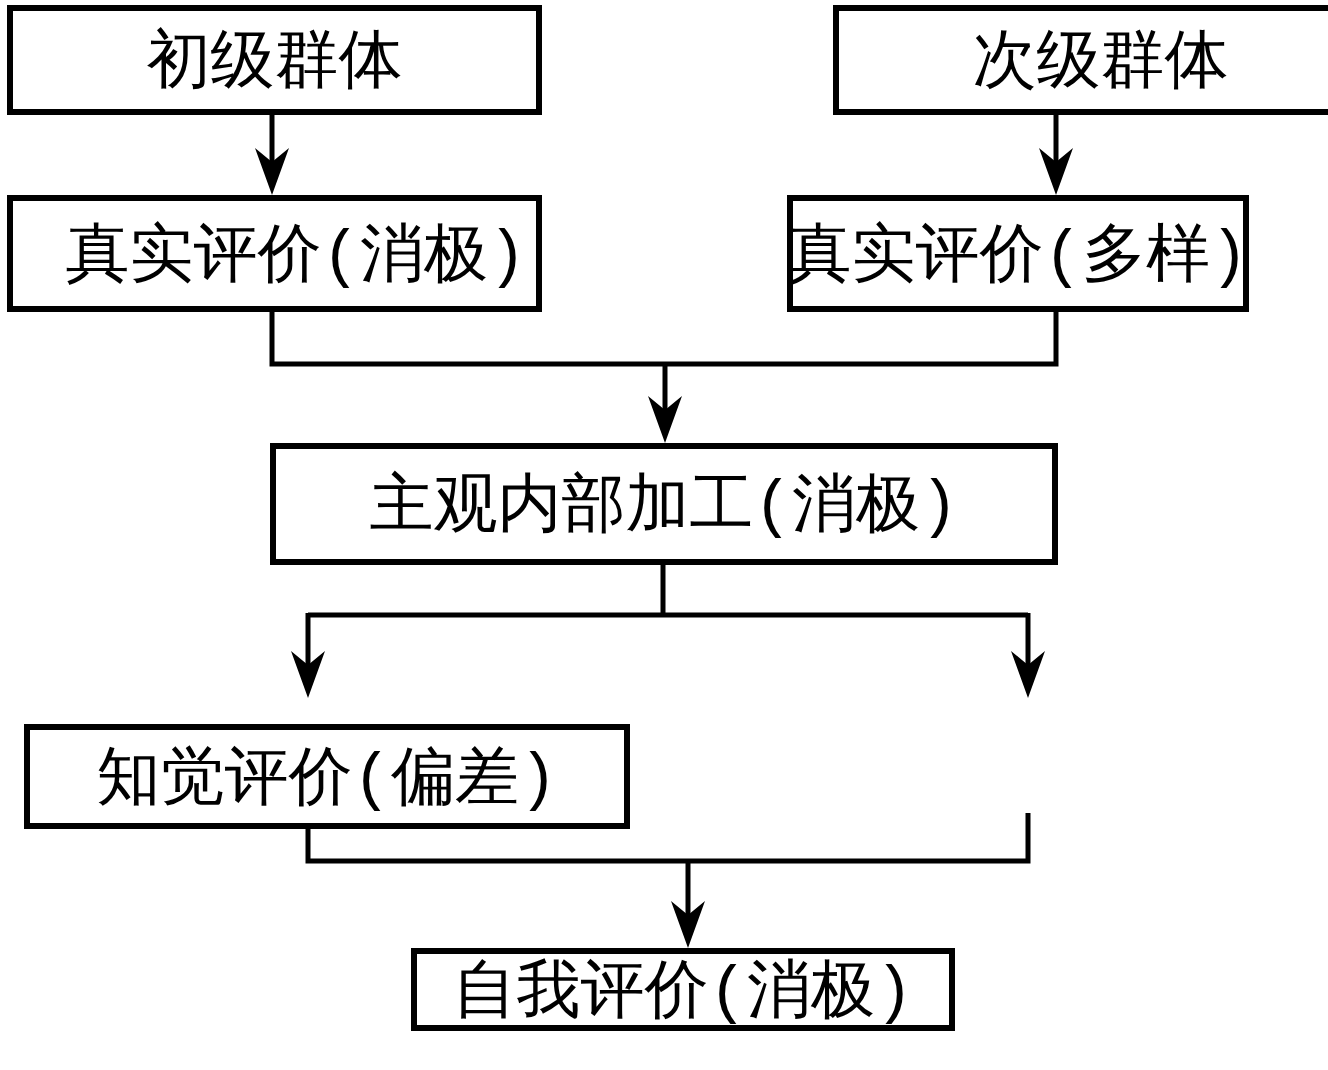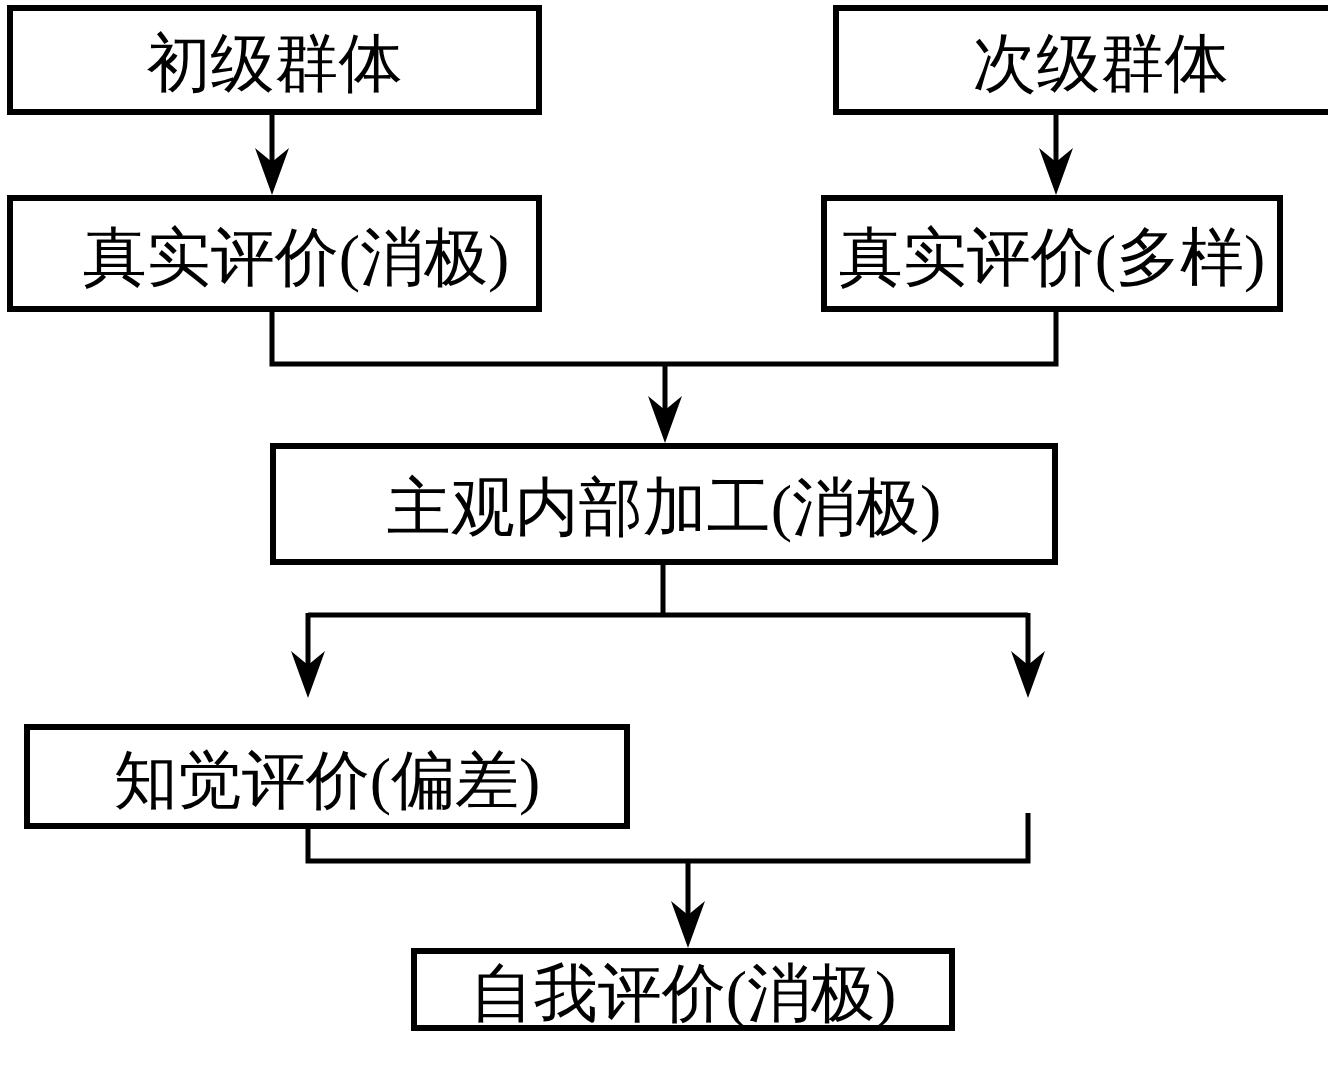--- a/index.html
+++ b/index.html
@@ -1,20 +1,20 @@
 <!DOCTYPE html>
 <html><head>
 <meta charset="utf-8">
 <style>
   html,body{margin:0;padding:0;background:#ffffff;}
   #stage{
     position:relative;
     width:1328px;height:1070px;
     background:#ffffff;
-    font-family:Liberation Serif, serif;
+    font-family:Liberation Mono, monospace;
     overflow:hidden;
   }
   #wires{position:absolute;left:0;top:0;width:1328px;height:1070px;}
   .node{
     position:absolute;
     box-sizing:border-box;
     border:6px solid #000000;
     background:#ffffff;
     color:#000000;
     display:flex;
@@ -22,21 +22,21 @@
     justify-content:center;
     font-size:64px;
     line-height:1;
     padding-top:8px;
     white-space:nowrap;
     letter-spacing:0px;
   }
   .n-a{left:7px;  top:5px;   width:535px;height:110px;}
   .n-b{left:787px;top:5px;   width:535px;height:110px;margin-left:46px;}
   .n-c{left:7px;  top:195px; width:535px;height:117px;padding-left:43px;}
-  .n-d{left:821px;top:195px; width:462px;height:117px;}
+  .n-d{left:787px;top:195px; width:462px;height:117px;}
   .n-e{left:270px;top:443px; width:788px;height:122px;}
   .n-f{left:24px; top:724px; width:606px;height:105px;}
   .n-g{left:697px;top:698px; width:598px;height:117px;}
   .n-h{left:411px;top:948px; width:544px;height:83px;}
   svg line, svg path{stroke:#000000;fill:none;}
   svg polygon{fill:#000000;stroke:none;}
 </style>
 </head>
 <body>
 

